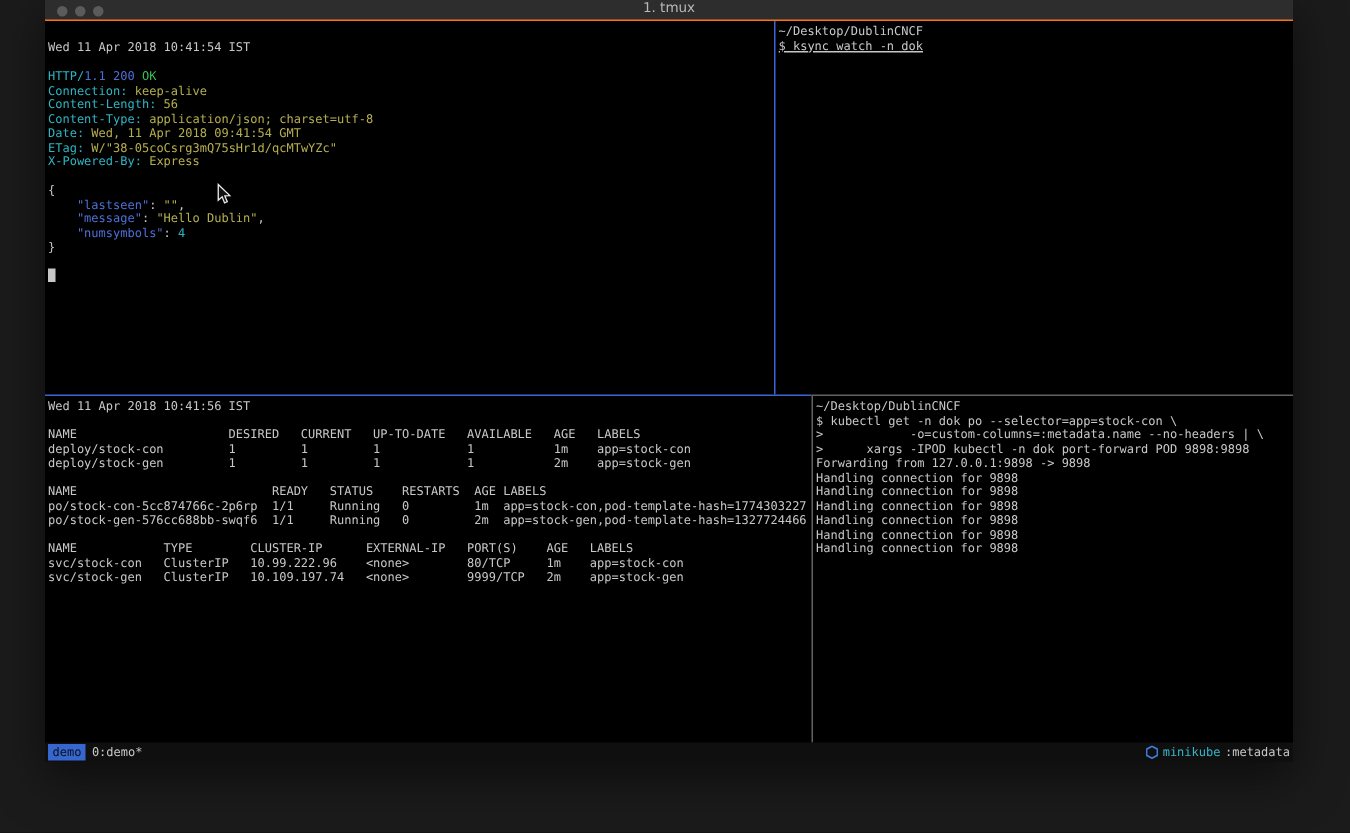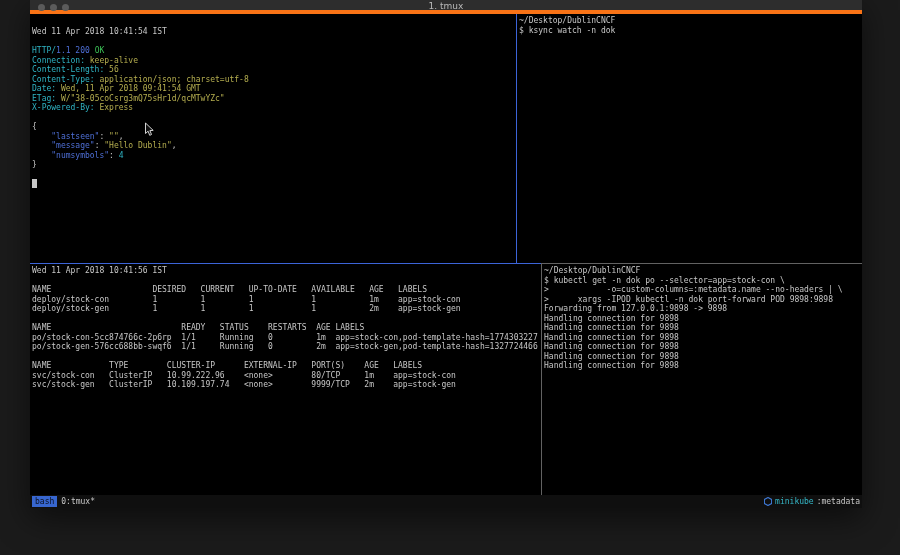--- a/index.html
+++ b/index.html
@@ -1,20 +1,20 @@
 <!DOCTYPE html>
 <html style="--desktop: #1b1b1b; --terminal_bg: #000000; --titlebar_bg: #2d2d2d; --titlebar_text: #b9b9b9; --traffic_light: #5b5b5b; --fg: #c7c7c7; --cyan: #2fb3c3; --blue: #4e6fd6; --green: #3bbf55; --yellow: #b5ae4f; --border_active: #3c64d8; --border_dim: #626262; --status_bg: #0f0f0f; --chip_bg: #3766cf; --chip_fg: #0a1020; --minikube: #35b8c8; --kube_icon: #3f7ad8;"><head>
 <meta charset="utf-8">
 <style>
   *{margin:0;padding:0;box-sizing:border-box}
   html,body{width:900px;height:555px;overflow:hidden;background:var(--desktop,#1b1b1b)}
   body{font-family:"DejaVu Sans Mono","Liberation Mono",monospace}
   .desktop{position:relative;width:900px;height:555px;background:var(--desktop)}
   .window{position:absolute;left:30px;top:0;width:832px;height:508px;background:var(--terminal_bg);box-shadow:0 10px 30px rgba(0,0,0,.55)}
-  .titlebar{position:relative;height:14px;background:var(--titlebar_bg);border-bottom:4px solid #f97316}
+  .titlebar{position:relative;height:14px;background:var(--titlebar_bg);border-bottom:1px solid #f97316}
   .lights{position:absolute;left:8px;top:4px;display:flex;gap:5px}
   .light{width:7px;height:7px;border-radius:50%;background:var(--traffic_light);display:inline-block}
   .title{text-align:center;font-size:9px;line-height:13px;color:var(--titlebar_text);font-family:"DejaVu Sans","Liberation Sans",sans-serif}
   .term{position:absolute;left:0;top:14px;right:0;bottom:13px;background:var(--terminal_bg)}
   .pane{position:absolute;margin:0;font-size:8px;line-height:9.5px;color:var(--fg);overflow:hidden;font-family:"DejaVu Sans Mono","Liberation Mono",monospace}
   .tline{white-space:pre;min-height:9.5px}
   .cursor{background:var(--fg);color:var(--fg)}
   .pane-tl{left:2px;top:13px;width:483px;height:245px}
   .pane-tr{left:489px;top:2px;width:341px;height:245px}
   .pane-bl{left:2px;top:252px;width:508px;height:227px}
@@ -43,33 +43,33 @@
       <div class="lights">
         <span class="light"></span>
         <span class="light"></span>
         <span class="light"></span>
       </div>
       <div class="title">1. tmux</div>
     </div>
 
     <div class="term">
       <pre class="pane pane-tl"><div class="tline"><span style="color: rgb(199, 199, 199);">Wed 11 Apr 2018 10:41:54 IST</span></div><div class="tline">&nbsp;</div><div class="tline"><span style="color: rgb(47, 179, 195);">HTTP/</span><span style="color: rgb(78, 111, 214);">1.1 200</span><span style="color: rgb(199, 199, 199);"> </span><span style="color: rgb(59, 191, 85);">OK</span></div><div class="tline"><span style="color: rgb(47, 179, 195);">Connection:</span><span style="color: rgb(181, 174, 79);"> keep-alive</span></div><div class="tline"><span style="color: rgb(47, 179, 195);">Content-Length:</span><span style="color: rgb(181, 174, 79);"> 56</span></div><div class="tline"><span style="color: rgb(47, 179, 195);">Content-Type:</span><span style="color: rgb(181, 174, 79);"> application/json; charset=utf-8</span></div><div class="tline"><span style="color: rgb(47, 179, 195);">Date:</span><span style="color: rgb(181, 174, 79);"> Wed, 11 Apr 2018 09:41:54 GMT</span></div><div class="tline"><span style="color: rgb(47, 179, 195);">ETag:</span><span style="color: rgb(181, 174, 79);"> W/"38-05coCsrg3mQ75sHr1d/qcMTwYZc"</span></div><div class="tline"><span style="color: rgb(47, 179, 195);">X-Powered-By:</span><span style="color: rgb(181, 174, 79);"> Express</span></div><div class="tline">&nbsp;</div><div class="tline"><span style="color: rgb(199, 199, 199);">{</span></div><div class="tline"><span style="color: rgb(199, 199, 199);">    </span><span style="color: rgb(78, 111, 214);">"lastseen"</span><span style="color: rgb(199, 199, 199);">: </span><span style="color: rgb(181, 174, 79);">""</span><span style="color: rgb(199, 199, 199);">,</span></div><div class="tline"><span style="color: rgb(199, 199, 199);">    </span><span style="color: rgb(78, 111, 214);">"message"</span><span style="color: rgb(199, 199, 199);">: </span><span style="color: rgb(181, 174, 79);">"Hello Dublin"</span><span style="color: rgb(199, 199, 199);">,</span></div><div class="tline"><span style="color: rgb(199, 199, 199);">    </span><span style="color: rgb(78, 111, 214);">"numsymbols"</span><span style="color: rgb(199, 199, 199);">: </span><span style="color: rgb(47, 179, 195);">4</span></div><div class="tline"><span style="color: rgb(199, 199, 199);">}</span></div><div class="tline">&nbsp;</div><div class="tline"><span class="cursor"> </span></div></pre>
-      <pre class="pane pane-tr"><div class="tline"><span style="color: rgb(199, 199, 199);">~/Desktop/DublinCNCF</span></div><div class="tline"><span style="color: rgb(199, 199, 199);">$ ksync watch -n dok</span></div></pre>
+      <pre class="pane pane-tr"><div class="tline"><span style="color: rgb(199, 199, 199);">~/Desktop/DublinCNCF</span></div><div class="tline"><span style="color: rgb(199, 199, 199); text-decoration: underline;">$ ksync watch -n dok</span></div></pre>
       <pre class="pane pane-bl"><div class="tline"><span style="color: rgb(199, 199, 199);">Wed 11 Apr 2018 10:41:56 IST</span></div><div class="tline">&nbsp;</div><div class="tline"><span style="color: rgb(199, 199, 199);">NAME                     DESIRED   CURRENT   UP-TO-DATE   AVAILABLE   AGE   LABELS</span></div><div class="tline"><span style="color: rgb(199, 199, 199);">deploy/stock-con         1         1         1            1           1m    app=stock-con</span></div><div class="tline"><span style="color: rgb(199, 199, 199);">deploy/stock-gen         1         1         1            1           2m    app=stock-gen</span></div><div class="tline">&nbsp;</div><div class="tline"><span style="color: rgb(199, 199, 199);">NAME                           READY   STATUS    RESTARTS  AGE LABELS</span></div><div class="tline"><span style="color: rgb(199, 199, 199);">po/stock-con-5cc874766c-2p6rp  1/1     Running   0         1m  app=stock-con,pod-template-hash=1774303227</span></div><div class="tline"><span style="color: rgb(199, 199, 199);">po/stock-gen-576cc688bb-swqf6  1/1     Running   0         2m  app=stock-gen,pod-template-hash=1327724466</span></div><div class="tline">&nbsp;</div><div class="tline"><span style="color: rgb(199, 199, 199);">NAME            TYPE        CLUSTER-IP      EXTERNAL-IP   PORT(S)    AGE   LABELS</span></div><div class="tline"><span style="color: rgb(199, 199, 199);">svc/stock-con   ClusterIP   10.99.222.96    &lt;none&gt;        80/TCP     1m    app=stock-con</span></div><div class="tline"><span style="color: rgb(199, 199, 199);">svc/stock-gen   ClusterIP   10.109.197.74   &lt;none&gt;        9999/TCP   2m    app=stock-gen</span></div></pre>
       <pre class="pane pane-br"><div class="tline"><span style="color: rgb(199, 199, 199);">~/Desktop/DublinCNCF</span></div><div class="tline"><span style="color: rgb(199, 199, 199);">$ kubectl get -n dok po --selector=app=stock-con \</span></div><div class="tline"><span style="color: rgb(199, 199, 199);">&gt;            -o=custom-columns=:metadata.name --no-headers | \</span></div><div class="tline"><span style="color: rgb(199, 199, 199);">&gt;      xargs -IPOD kubectl -n dok port-forward POD 9898:9898</span></div><div class="tline"><span style="color: rgb(199, 199, 199);">Forwarding from 127.0.0.1:9898 -&gt; 9898</span></div><div class="tline"><span style="color: rgb(199, 199, 199);">Handling connection for 9898</span></div><div class="tline"><span style="color: rgb(199, 199, 199);">Handling connection for 9898</span></div><div class="tline"><span style="color: rgb(199, 199, 199);">Handling connection for 9898</span></div><div class="tline"><span style="color: rgb(199, 199, 199);">Handling connection for 9898</span></div><div class="tline"><span style="color: rgb(199, 199, 199);">Handling connection for 9898</span></div><div class="tline"><span style="color: rgb(199, 199, 199);">Handling connection for 9898</span></div></pre>
 
       <div class="divider v-top"></div>
       <div class="divider h-left"></div>
       <div class="divider h-right"></div>
       <div class="divider v-bottom"></div>
     </div>
 
     <div class="statusbar">
-      <span class="session">bash</span>
-      <span class="winlabel">0:tmux*</span>
+      <span class="session">demo</span>
+      <span class="winlabel">0:demo*</span>
       <span class="status-right">
         <svg width="8" height="9" viewBox="0 0 10 11">
           <polygon points="5,0.5 9.5,3 9.5,8 5,10.5 0.5,8 0.5,3" fill="none" stroke="#3f7ad8" stroke-width="1.4"></polygon>
         </svg>
         <span class="kube-name">minikube</span>
           <span class="kube-suffix">:metadata</span>
       </span>
     </div>
 
   </div>

